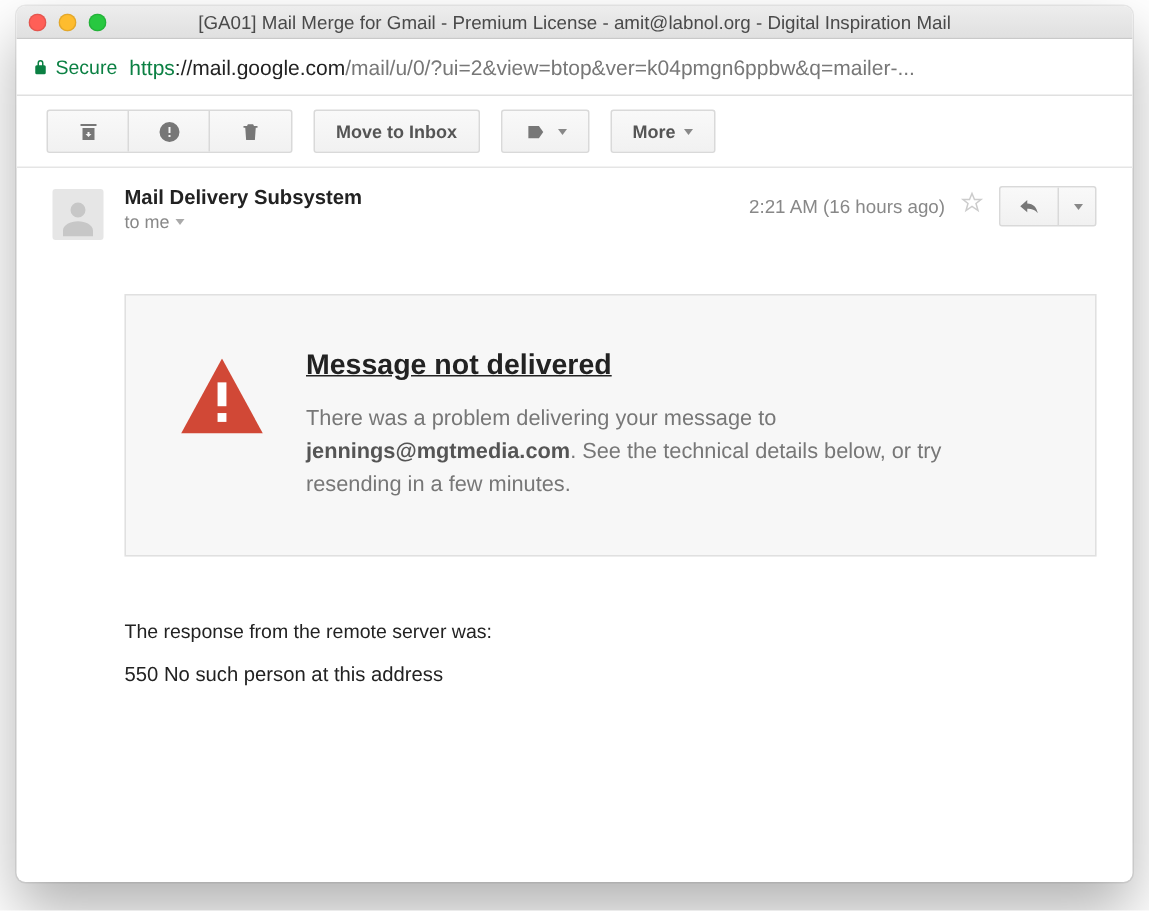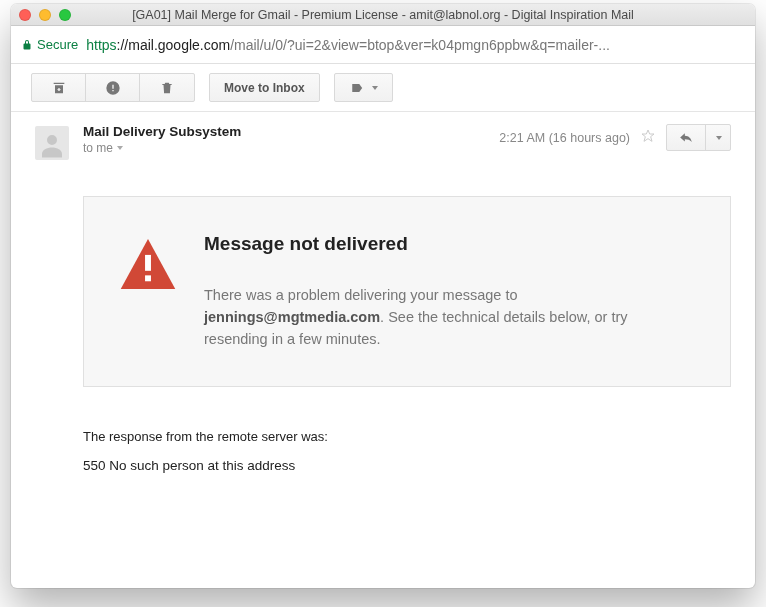--- a/index.html
+++ b/index.html
@@ -195,21 +195,22 @@
       padding: 36px 36px 36px 36px;
       display: flex;
       gap: 28px;
       align-items: flex-start;
     }
     .warn { width: 56px; height: 50px; flex-shrink: 0; margin-top: 6px;}
     .err-body h2 {
       font-size: 19px;
       font-weight: 700;
       color: #222;
-      margin-bottom: 30px;
+      margin-bottom: 14px;
+      text-decoration: underline;
     }
     .err-body p {
       font-size: 14.5px;
       color: #777;
       line-height: 1.5;
     }
     .err-body .addr { color: #555; font-weight: 700; }
     .response {
       margin: 42px 0 0 48px;
       font-size: 13px;
@@ -265,20 +266,24 @@
           </svg>
       </div>
     </div>
     <div class="pill">
       <span>Move to Inbox</span>
     </div>
     <div class="pill">
       <svg class="ico" width="17" height="14" viewBox="0 0 24 24">
           <path d="M3 5h12l5 7-5 7H3V5z"></path>
         </svg>
+      <span class="caret-sm"></span>
+    </div>
+    <div class="pill">
+      <span>More</span>
       <span class="caret-sm"></span>
     </div>
   </div>
 
   <div class="content">
     <div class="msg-header">
       <div class="avatar">
         <svg viewBox="0 0 24 24">
             <path d="M12 12a4 4 0 1 0 0-8 4 4 0 0 0 0 8zm0 2c-4 0-8 2-8 5v3h16v-3c0-3-4-5-8-5z"></path>
           </svg>

